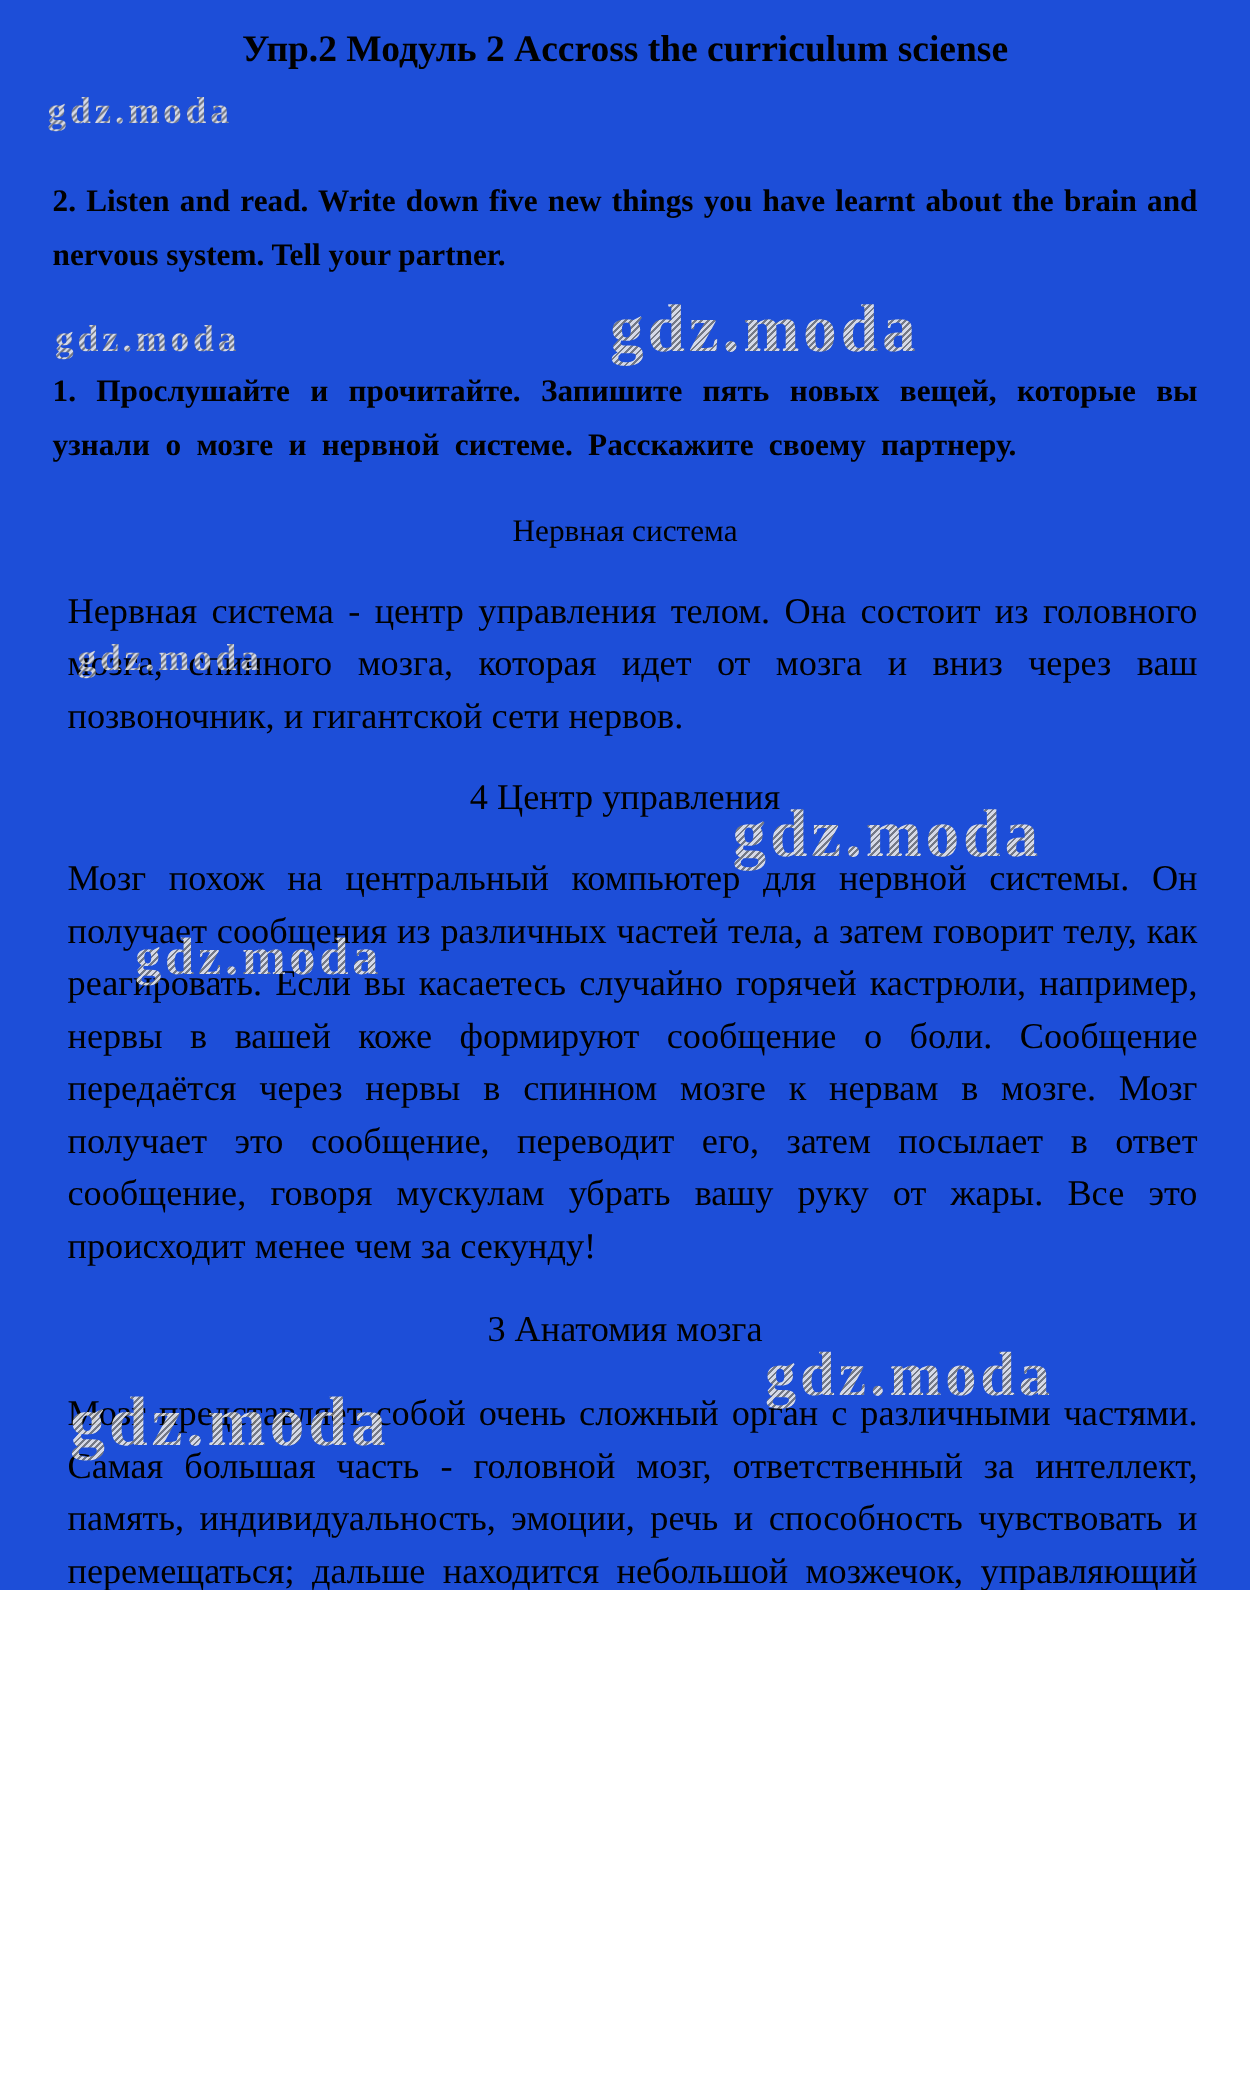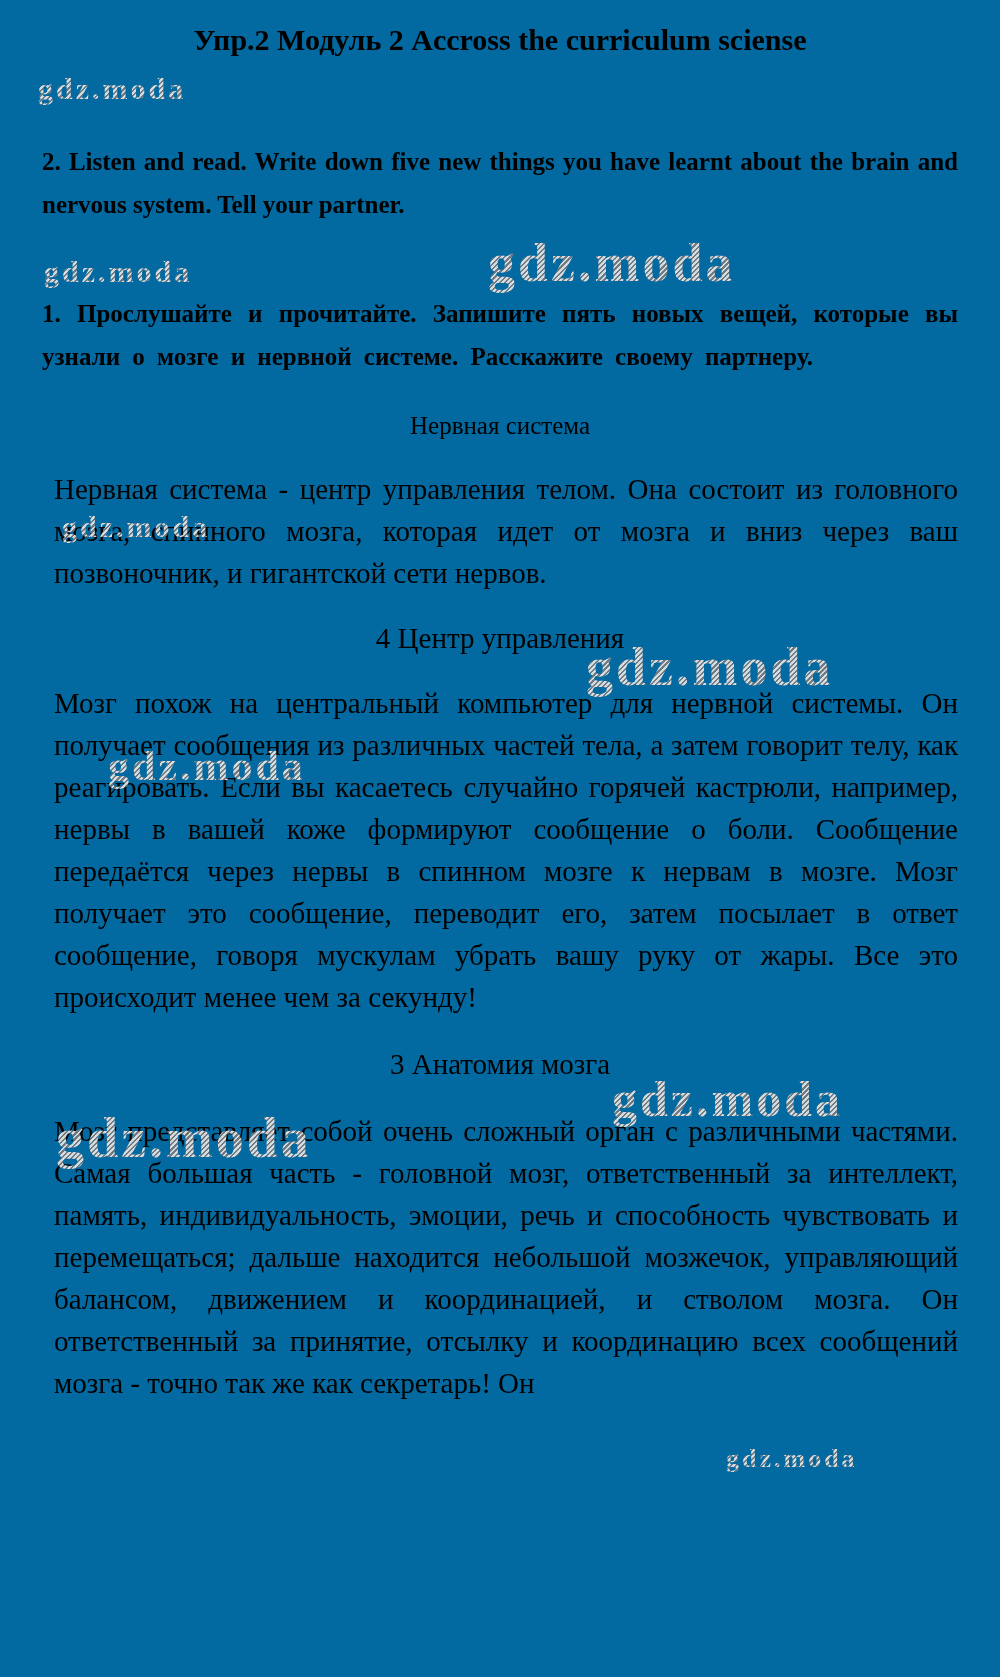--- a/index.html
+++ b/index.html
@@ -1,20 +1,20 @@
 <!DOCTYPE html>
 <html><head>
 <meta charset="utf-8">
 <style>
   html, body { margin: 0; padding: 0; background: #ffffff; }
   .page {
     position: relative;
     width: 1000px;
-    height: 1677px;
-    background: #0369a1;
+    height: 1272px;
+    background: #1d4ed8;
     font-family: "Liberation Serif", serif;
     color: #000000;
     overflow: hidden;
   }
   .content { padding: 22px 42px 0 42px; }
   .doc-title {
     text-align: center;
     font-weight: bold;
     font-size: 30px;
     line-height: 36px;

